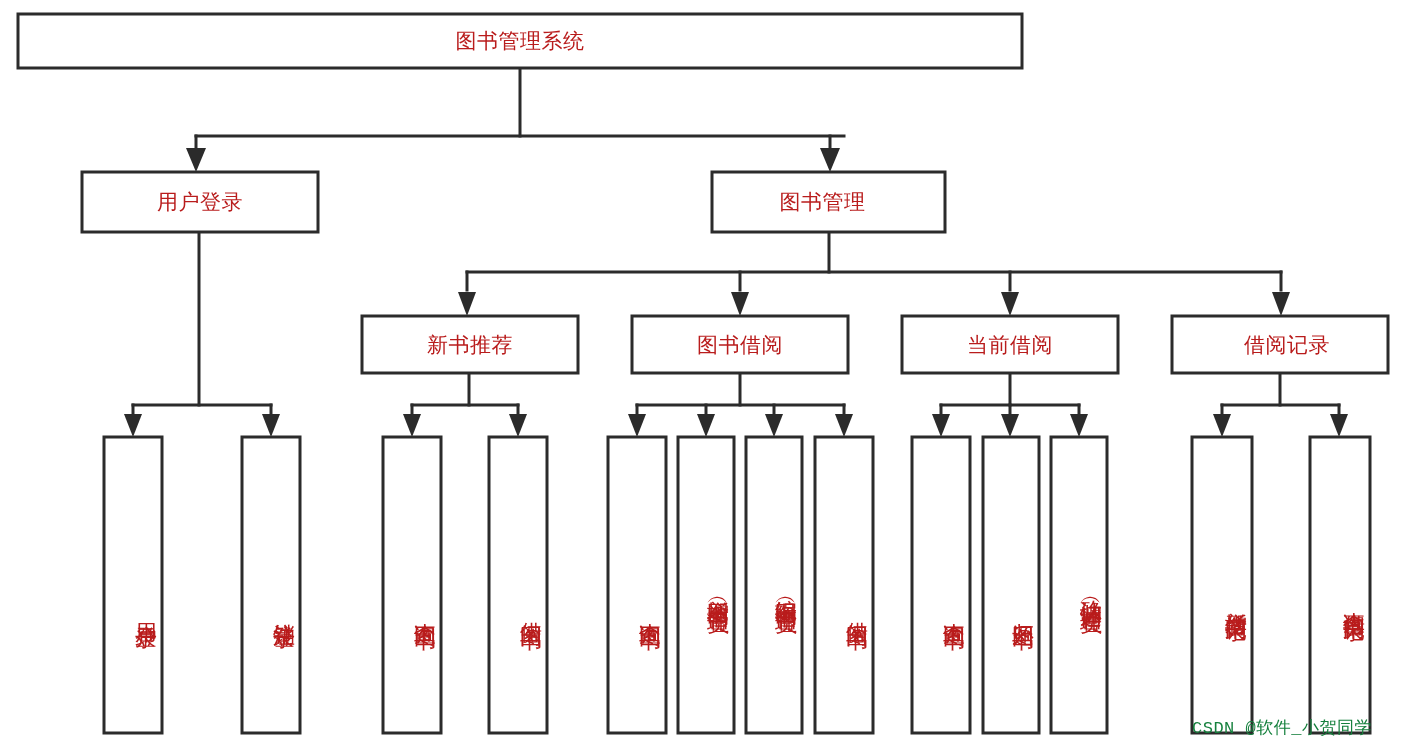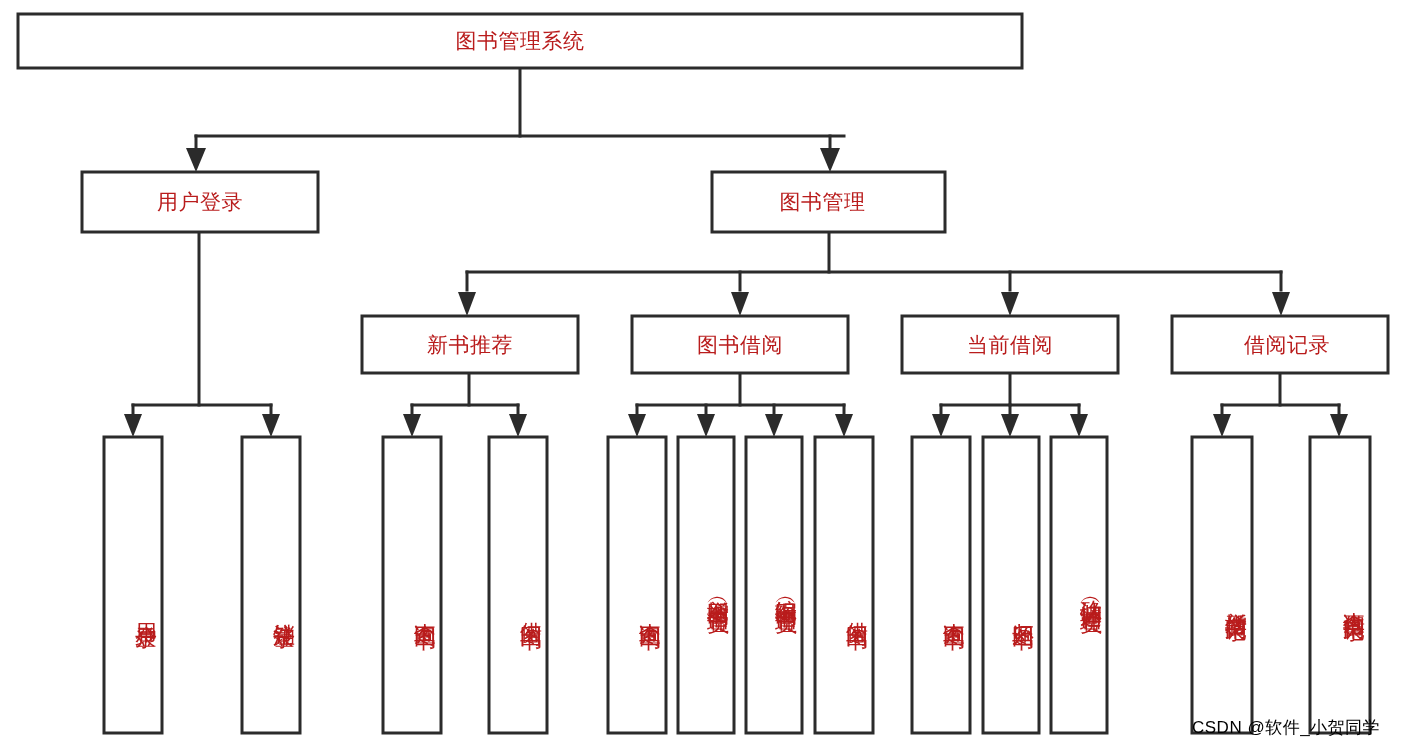--- a/index.html
+++ b/index.html
@@ -58,23 +58,23 @@
     writing-mode: vertical-rl;
     text-orientation: upright;
     font-size: 22px;
     line-height: 1.45;
     letter-spacing: 2px;
     align-items: flex-start;
     padding-top: 6px;
   }
   .watermark {
     position: absolute;
-    color: #000000;
+    color: #15803d;
     font-size: 17px;
-    font-family: Liberation Sans, sans-serif;
+    font-family: Liberation Mono, monospace;
     white-space: nowrap;
     letter-spacing: 0.5px;
   }
 </style>
 </head>
 <body>
 
 <div id="diagram-root">
 
   <svg id="diagram-svg" viewBox="0 0 1405 747">

